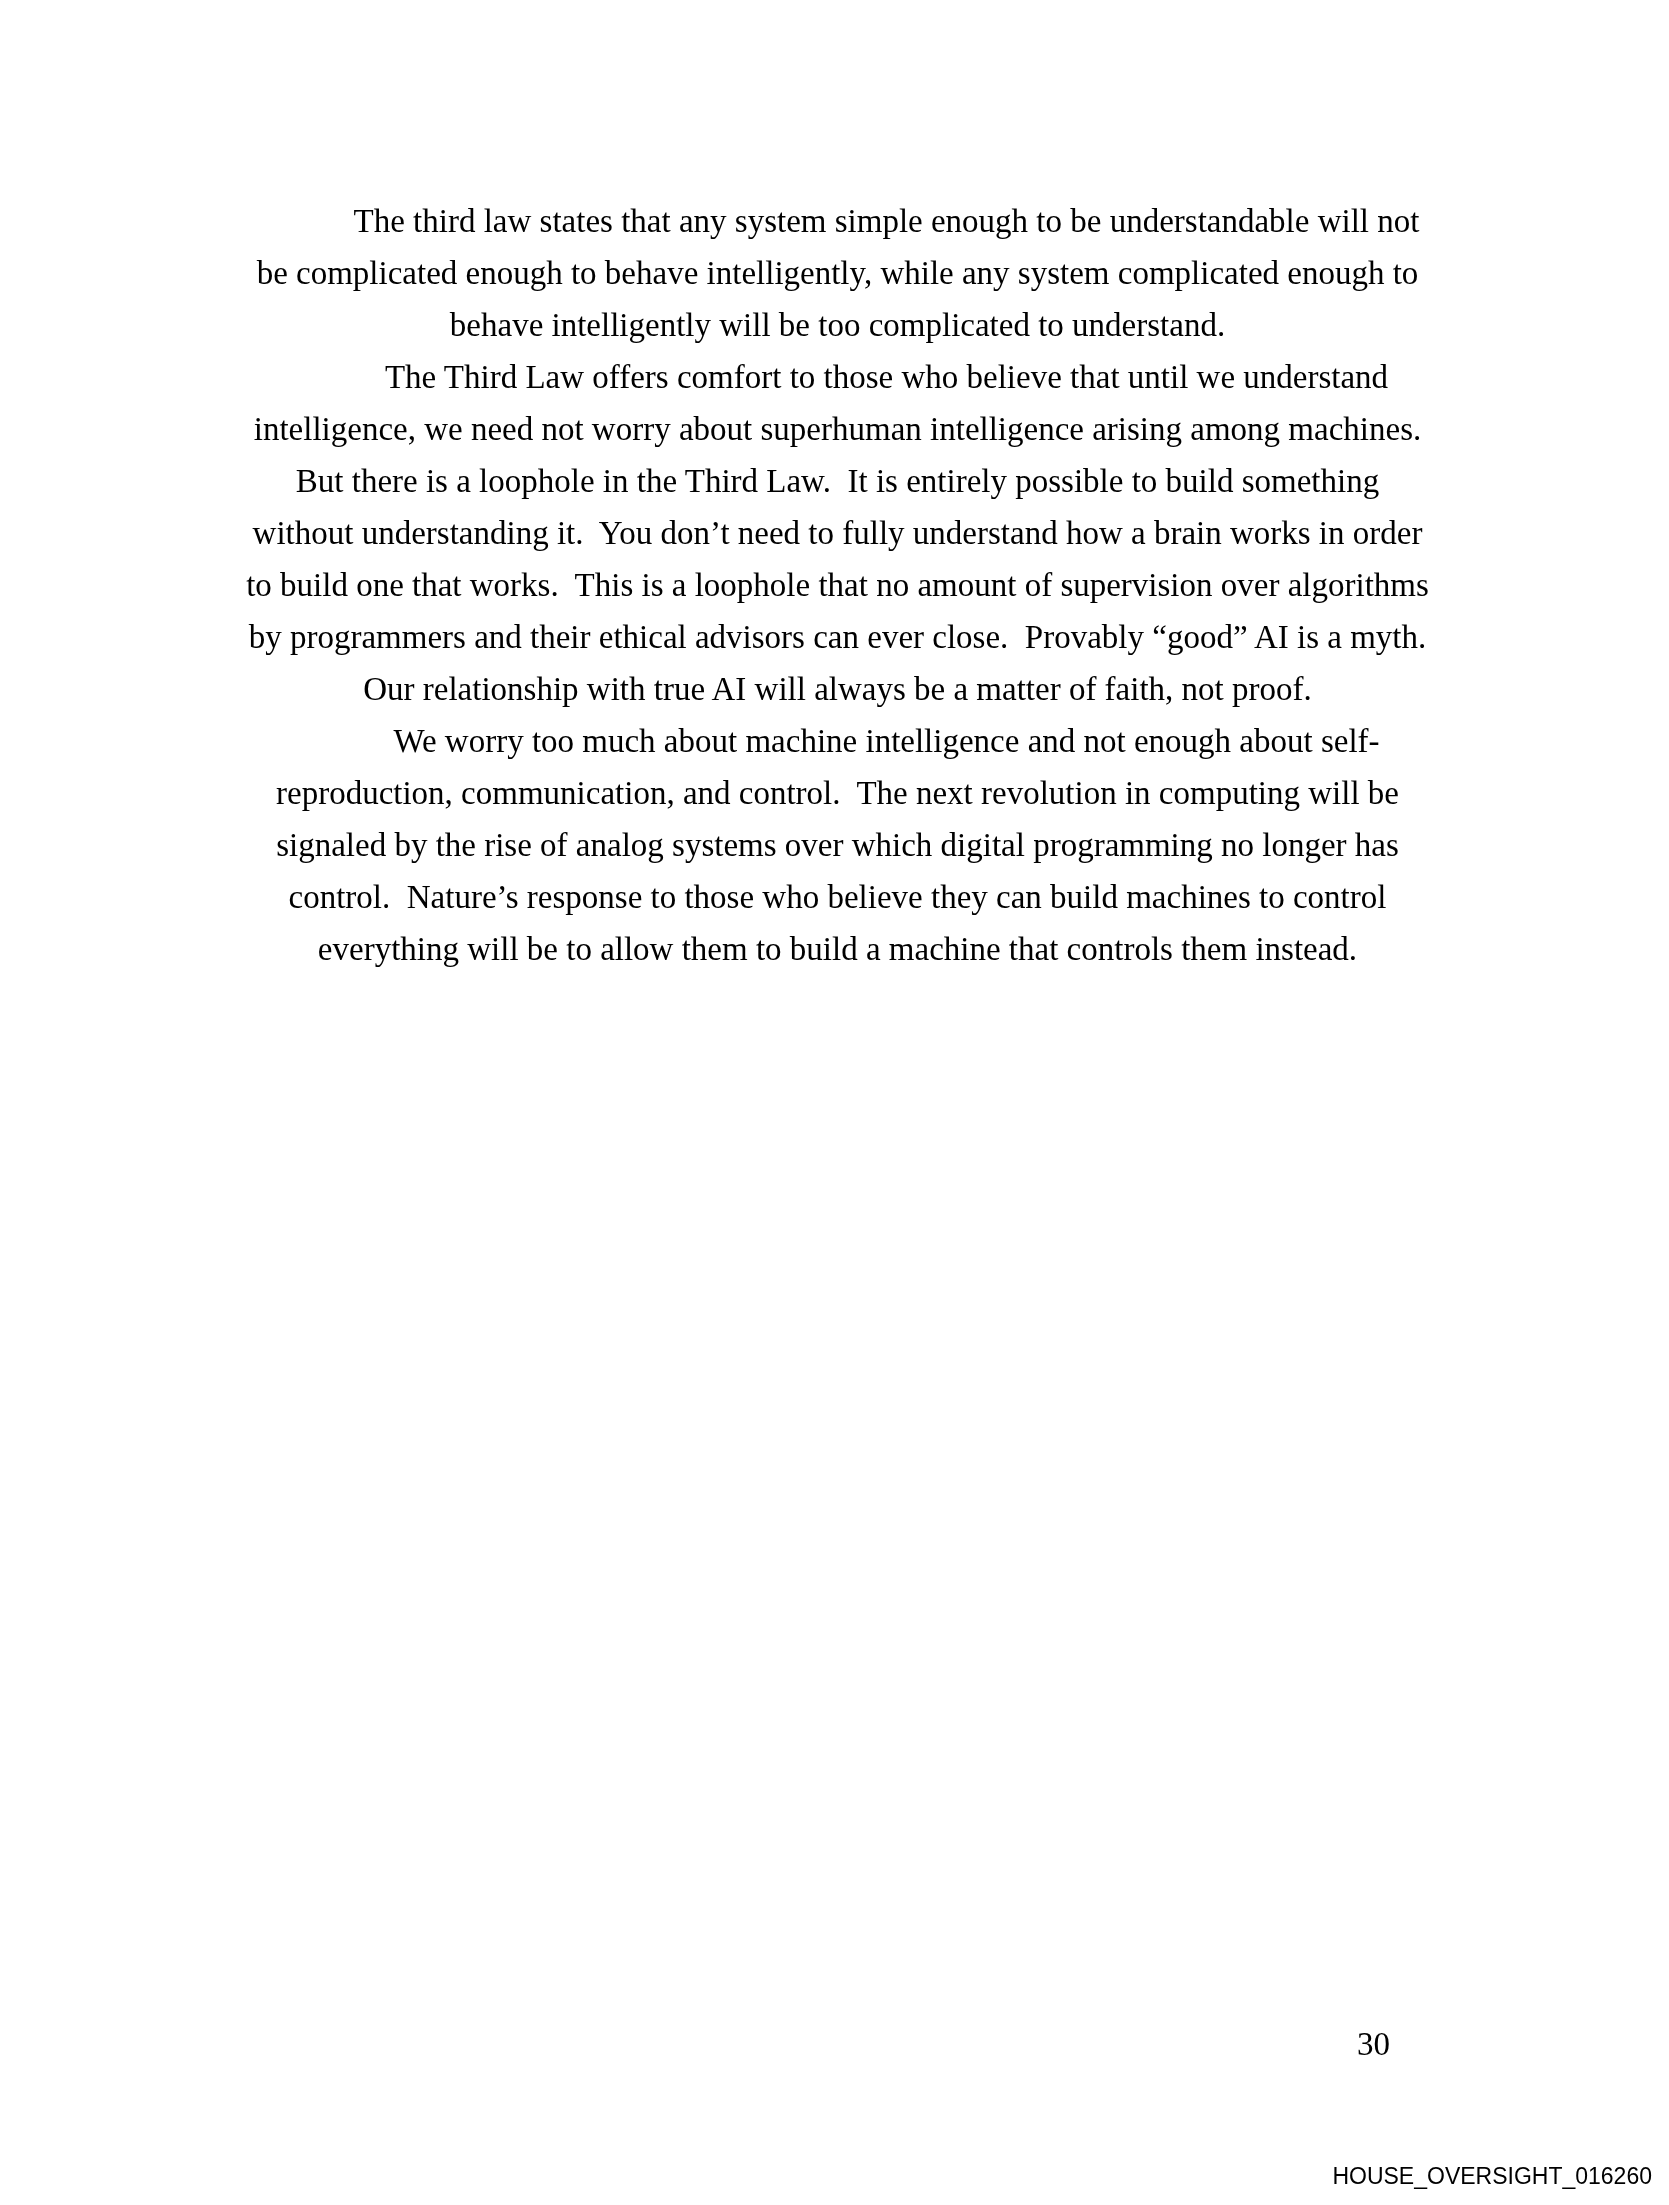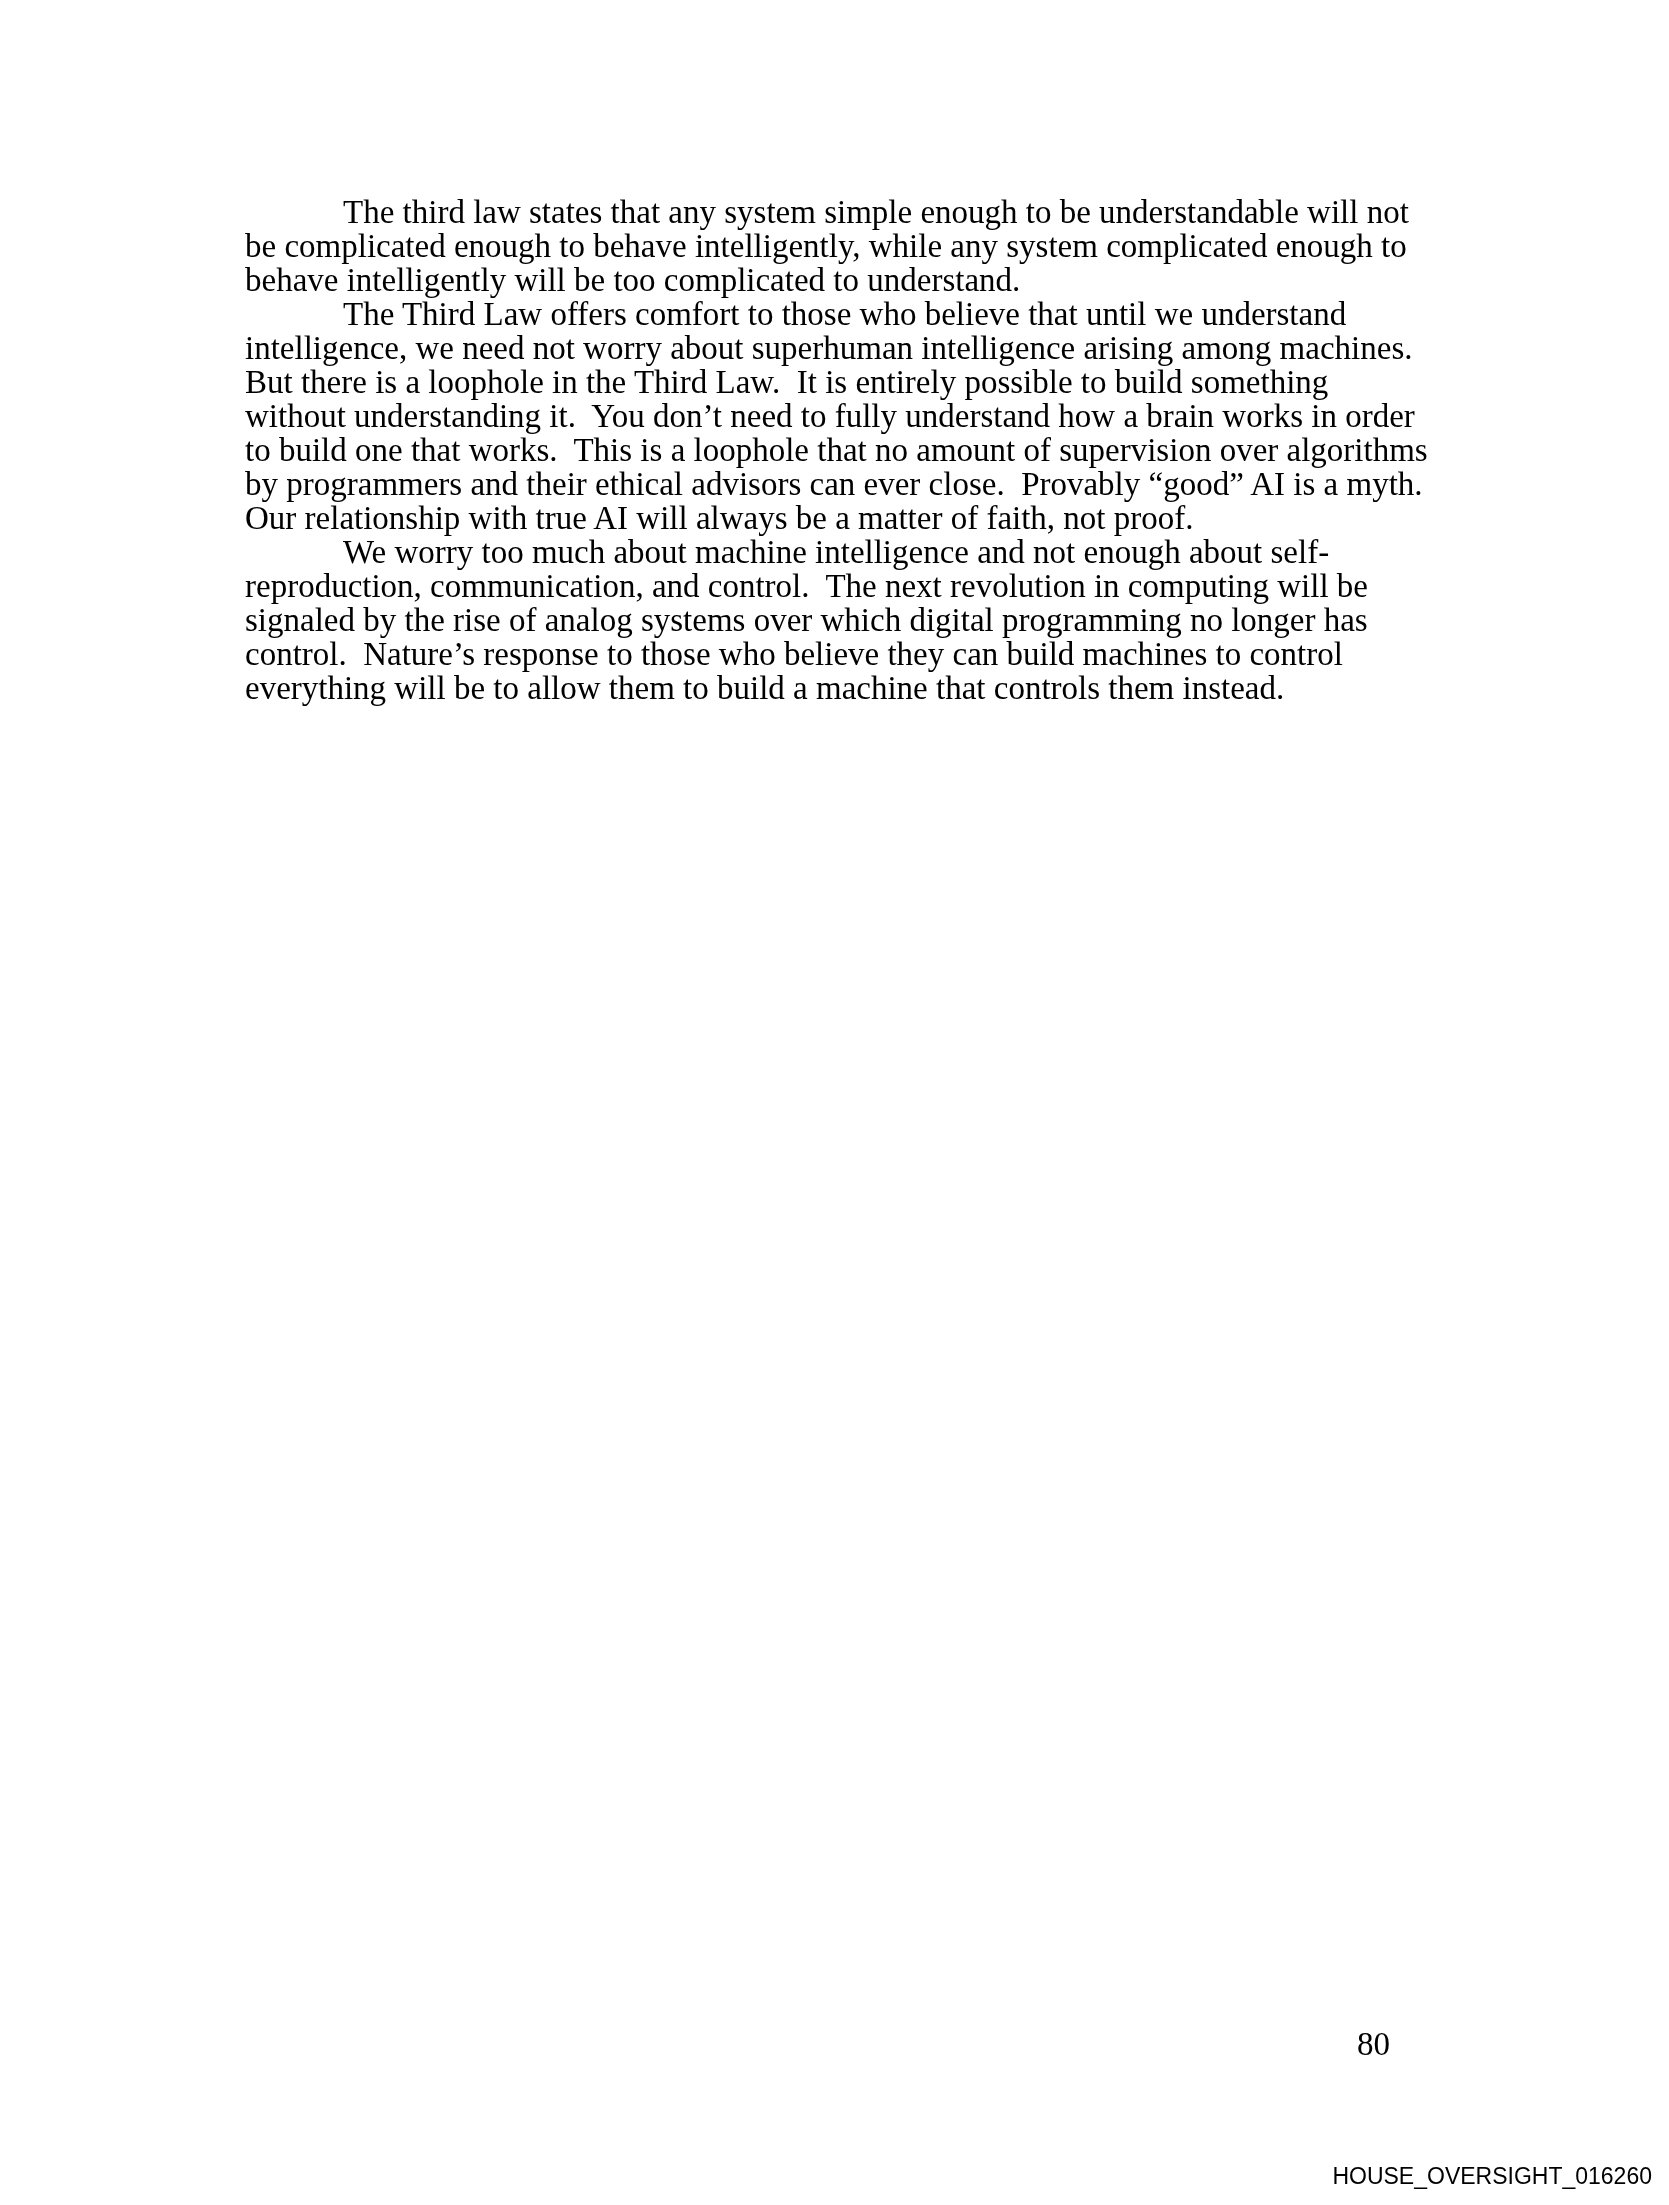--- a/index.html
+++ b/index.html
@@ -18,22 +18,22 @@
       height: 2205px;
       background: #ffffff;
       overflow: hidden;
     }
     .body-text {
       position: absolute;
       left: 245px;
       top: 195px;
       width: 1185px;
       font-size: 33px;
-      line-height: 34px;
-      text-align: left;
+      line-height: 52px;
+      text-align: center;
       font-family: Liberation Serif, serif;
     }
     .body-text p {
       margin: 0;
       padding: 0;
       text-indent: 98px;
       white-space: pre-wrap;
     }
     .page-number {
       position: absolute;
@@ -54,16 +54,16 @@
   </style>
 </head>
 <body>
 
 <div class="page">
   <div class="body-text">
     <p>The third law states that any system simple enough to be understandable will not be complicated enough to behave intelligently, while any system complicated enough to behave intelligently will be too complicated to understand.</p>
     <p>The Third Law offers comfort to those who believe that until we understand intelligence, we need not worry about superhuman intelligence arising among machines.  But there is a loophole in the Third Law.  It is entirely possible to build something without understanding it.  You don’t need to fully understand how a brain works in order to build one that works.  This is a loophole that no amount of supervision over algorithms by programmers and their ethical advisors can ever close.  Provably “good” AI is a myth.  Our relationship with true AI will always be a matter of faith, not proof.</p>
     <p>We worry too much about machine intelligence and not enough about self-reproduction, communication, and control.  The next revolution in computing will be signaled by the rise of analog systems over which digital programming no longer has control.  Nature’s response to those who believe they can build machines to control everything will be to allow them to build a machine that controls them instead.</p>
   </div>
-  <div class="page-number">80</div>
+  <div class="page-number">30</div>
   <div class="bates-number">HOUSE_OVERSIGHT_016260</div>
 </div>
 
 
 </body></html>

